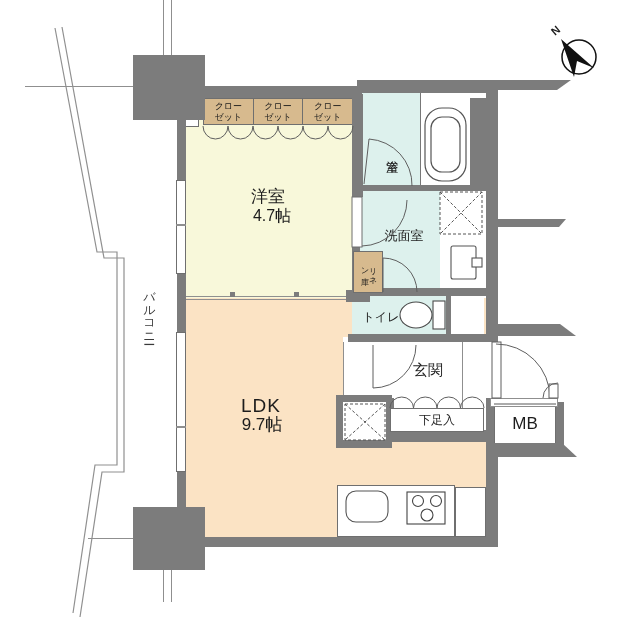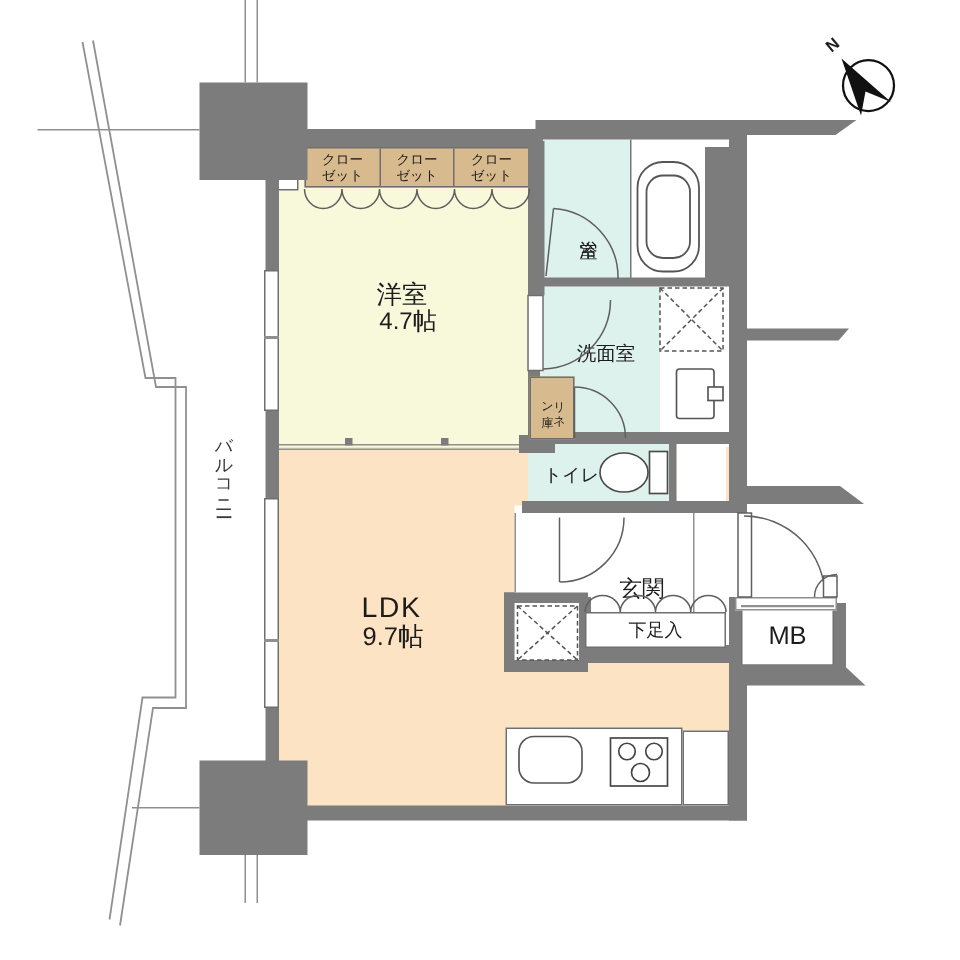--- a/index.html
+++ b/index.html
@@ -106,21 +106,21 @@
   <div class="box" style="left:455px;top:487px;width:31px;height:50px;"></div>
   <div class="box" style="left:490px;top:398px;width:68px;height:9px;border-color:#8f8f8f;"></div>
 
   <div class="lbl" style="left:268px;top:197px;font-size:17px;">洋室</div>
   <div class="lbl" style="left:272px;top:216px;font-size:16px;">4.7帖</div>
   <div class="lbl" style="left:261px;top:406px;font-size:19px;letter-spacing:1px;">LDK</div>
   <div class="lbl" style="left:262px;top:425px;font-size:17px;">9.7帖</div>
   <div class="vert lbl" style="left:392px;top:151px;font-size:12px;letter-spacing:0;">浴室</div>
   <div class="lbl" style="left:404px;top:236px;font-size:13px;">洗面室</div>
   <div class="lbl" style="left:381px;top:317px;font-size:12px;">トイレ</div>
-  <div class="lbl" style="left:428px;top:370px;font-size:15px;margin-top:23px;">玄関</div>
+  <div class="lbl" style="left:428px;top:370px;font-size:15px;">玄関</div>
   <div class="vert lbl" style="left:149px;top:311px;font-size:12px;color:#3a3a3a;letter-spacing:0;">バルコニー</div>
   <div class="lbl" style="left:437px;top:420px;font-size:12px;">下足入</div>
   <div class="lbl" style="left:525px;top:424px;font-size:17px;">MB</div>
   <div class="lbl" style="left:461px;top:213px;font-size:12px;">洗</div>
   <div class="lbl" style="left:365px;top:422px;font-size:11px;">冷</div>
   <div class="lbl" style="left:556px;top:31px;font-size:11px;font-weight:bold;transform:translate(-50%,-50%) rotate(-40deg);">N</div>
 
   <svg class="overlay" width="640" height="640" viewBox="0 0 640 640">
 
     <g fill="#7c7c7c" stroke="none">

